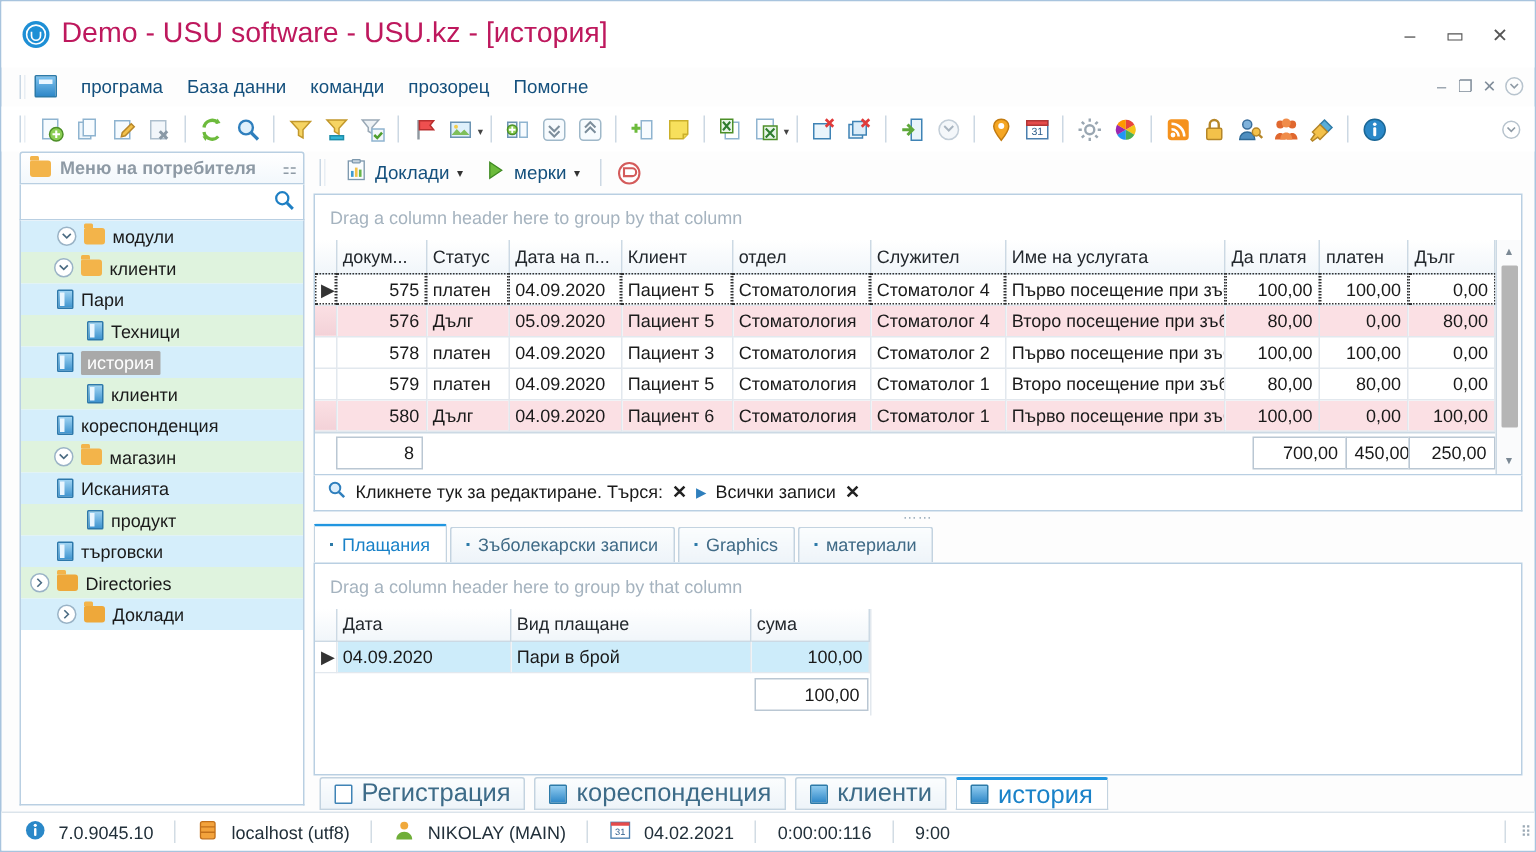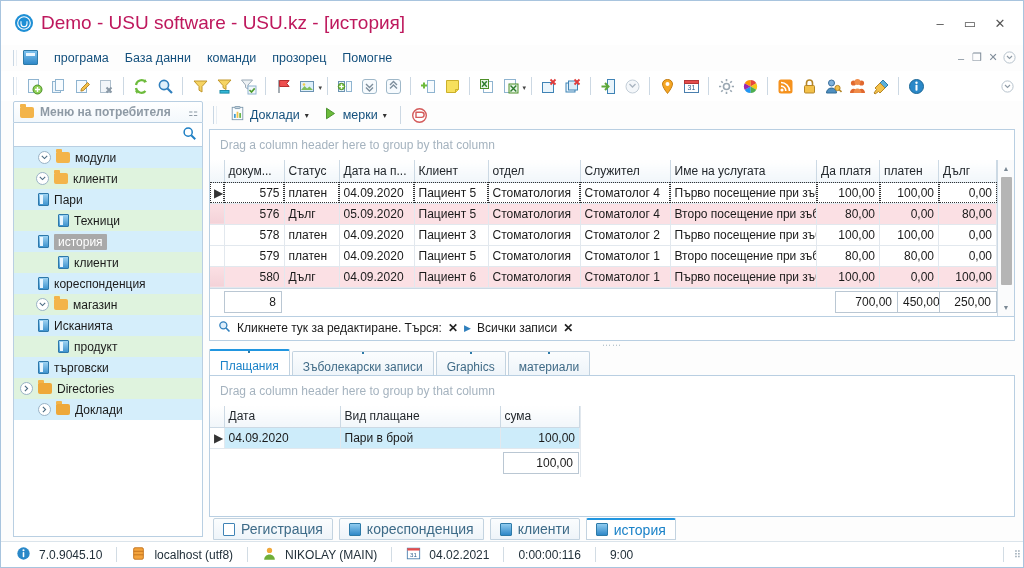--- a/index.html
+++ b/index.html
@@ -190,31 +190,31 @@
   }
   .fb-x { font-weight: bold; font-size: 12px; color: #222; }
   .splitter { height: 8px; display:flex; align-items:center; justify-content:center; color:#9fb0bd; letter-spacing:1px; font-size:9px; }
 
   
   .tabstrip { display: flex; align-items: flex-end; height: 26px; gap: 2px; }
   .tab {
     display: flex; align-items: center; gap: 6px; height: 24px;
     padding: 0 10px; font-size: 12px; color: #3f6a86;
     background: linear-gradient(#fbfdfe,#eef4f9);
-    border: 1px solid #c3d3e0; border-bottom: none; border-radius: 2px 2px 0 0; flex-direction: column;
+    border: 1px solid #c3d3e0; border-bottom: none; border-radius: 2px 2px 0 0;
   }
   .tab.active {
     background: #fff; color: #1a82c8; border-top: 2px solid #2196e0; height: 26px;
   }
   .botpanel { border: 1px solid #b9cfe2; background: #fff; flex: 1; display: flex; flex-direction: column; min-height: 0; }
 
   .bottabs { display: flex; gap: 6px; height: 24px; align-items: center; padding-left: 4px; }
   .bt {
     display:flex; align-items:center; gap:6px; height: 22px; padding: 0 9px;
-    font-size: 14px; color: #3d6b88;
+    font-size: 17px; color: #3d6b88;
     background: linear-gradient(#fbfdfe,#eef4f9); border: 1px solid #c3d3e0;
     border-radius: 2px 2px 0 0;
   }
   .bt.active { background:#fff; color:#1a82c8; border-top: 2px solid #2196e0; }
   .bt .wdoc { width:12px;height:13px;border:1px solid #7aa5c6; background:#fff; border-radius:1px; }
 
   
   .statusbar {
     height: 26px; flex: 0 0 26px; display: flex; align-items: center;
     gap: 0; padding: 0 1px; border-top: 1px solid #dbe4eb; background: #fff;

